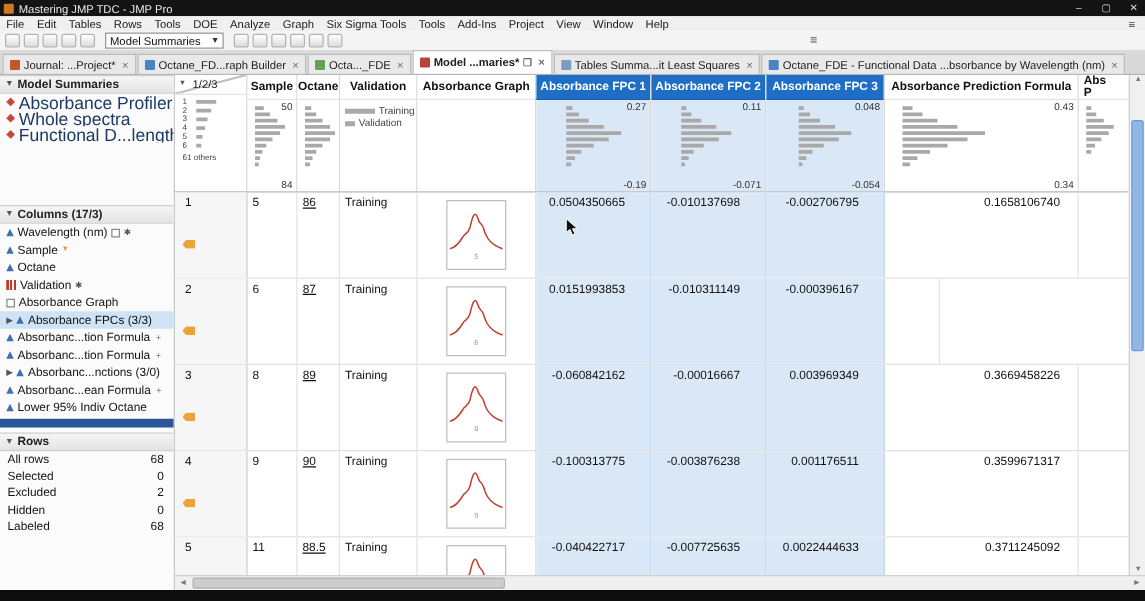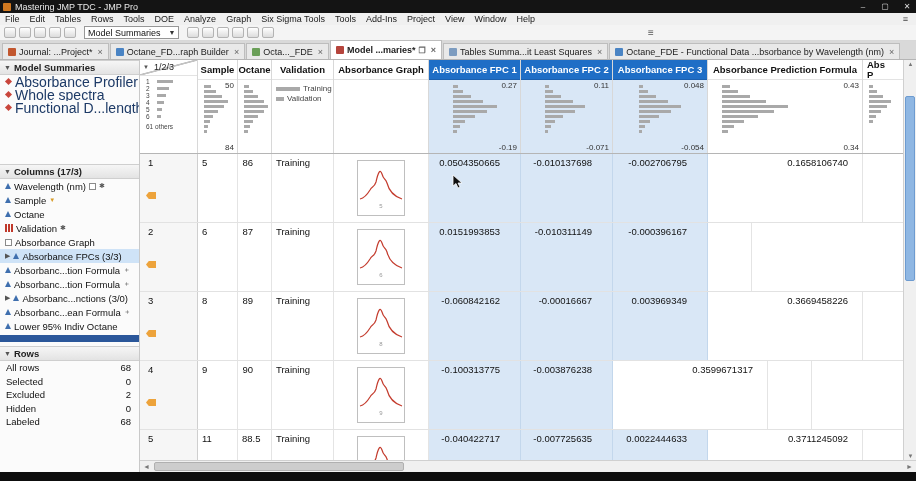--- a/index.html
+++ b/index.html
@@ -98,21 +98,21 @@
   .lg-num { font-size:6.5px; color:#444; width:8px; }
   .lg-bar { height:3px; background:#a9a9a9; }
   .lg-more { font-size:6.5px; color:#444; margin-top:3px; }
 
   .data-row { display:flex; height:69px; border-bottom:1px solid #e2e2e2; }
   .cell { border-right:1px solid #e4e4e4; font-size:9.5px; color:#111; padding:3px 4px 0 4px;
           flex:0 0 auto; overflow:hidden; }
   .cell.blue { background:#d9e7f6; border-right:1px solid #c3d7ec; }
   .num { text-align:right; padding-right:20px; }
   .pred-num { text-align:right; padding-right:14px; }
-  .oct-num { text-align:right; padding-right:18px; }
+  .oct-num { text-align:center; padding-right:18px;text-decoration:underline; }
   .rowhdr-cell { background:#f6f6f6; border-right:1px solid #cfcfcf; position:relative;
                  padding:3px 0 0 8px; }
   .tag { position:absolute; left:6px; top:38px; width:10px; height:7px; background:#eda33b;
          clip-path:polygon(0 50%, 28% 0, 100% 0, 100% 100%, 28% 100%); }
   .graph-box { width:48px; height:56px; border:1px solid #bfbfbf; background:#fff; margin:3px auto 0;
                display:flex; flex-direction:column; align-items:center; }
   .graph-num { font-size:6px; color:#999; line-height:7px; }
 
   
   .vscroll { position:absolute; left:903px; top:60px; width:13px; height:400px; background:#f0f0f0;
@@ -581,20 +581,21 @@
     <div class="cell c-graph">
       <div class="graph-box">
         <svg width="44" height="42" viewBox="0 0 44 42">
             <path d="M1 38 C5 37 8 34 11 29 C13 25 15 27 17 21 C19 12 21 7 23 13 C25 20 26 16 28 22 C30 30 34 35 43 38" stroke="#c43c2e" fill="none" stroke-width="1.2"></path>
           </svg>
         <span class="graph-num">9</span>
       </div>
     </div>
     <div class="cell c-fpc num blue">-0.100313775</div>
     <div class="cell c-fpc num blue">-0.003876238</div>
+    <div class="cell c-fpc3 num blue">0.001176511</div>
     <div class="cell c-pred pred-num">0.3599671317</div>
     <div class="cell c-abs"></div>
   </div>
 
   <div class="data-row">
     <div class="cell c-rowhdr rowhdr-cell">
       <span>5</span>
       
     </div>
     <div class="cell c-sample">11</div>

